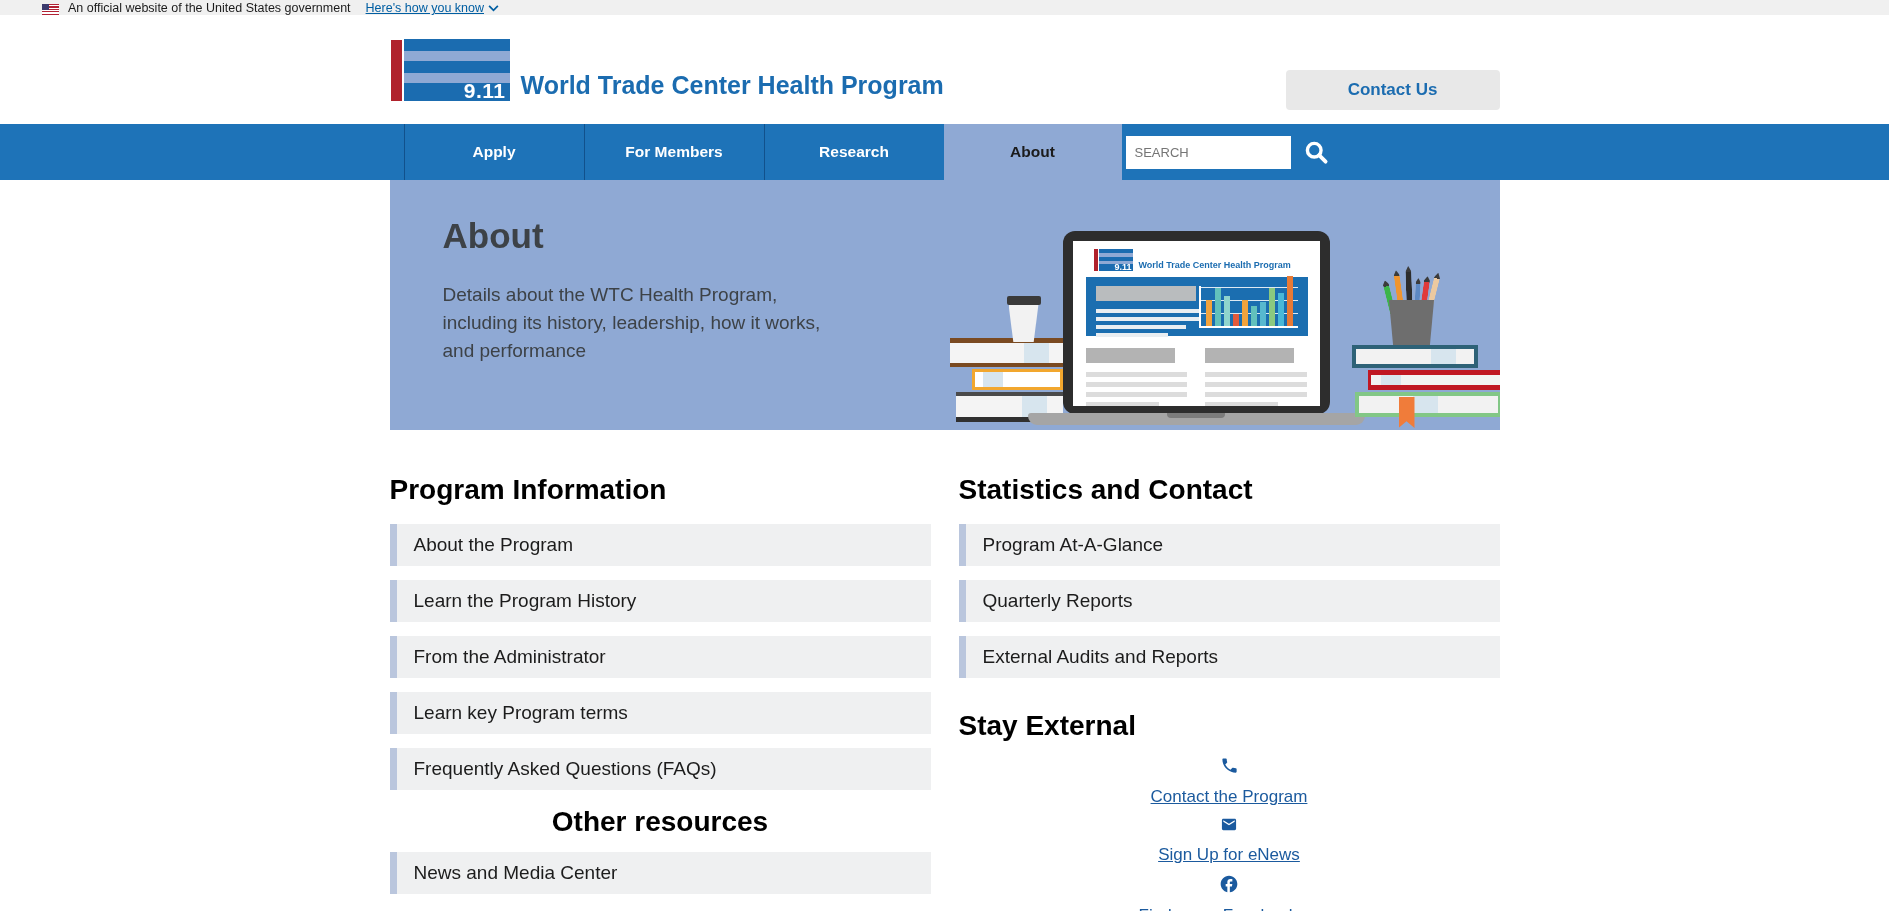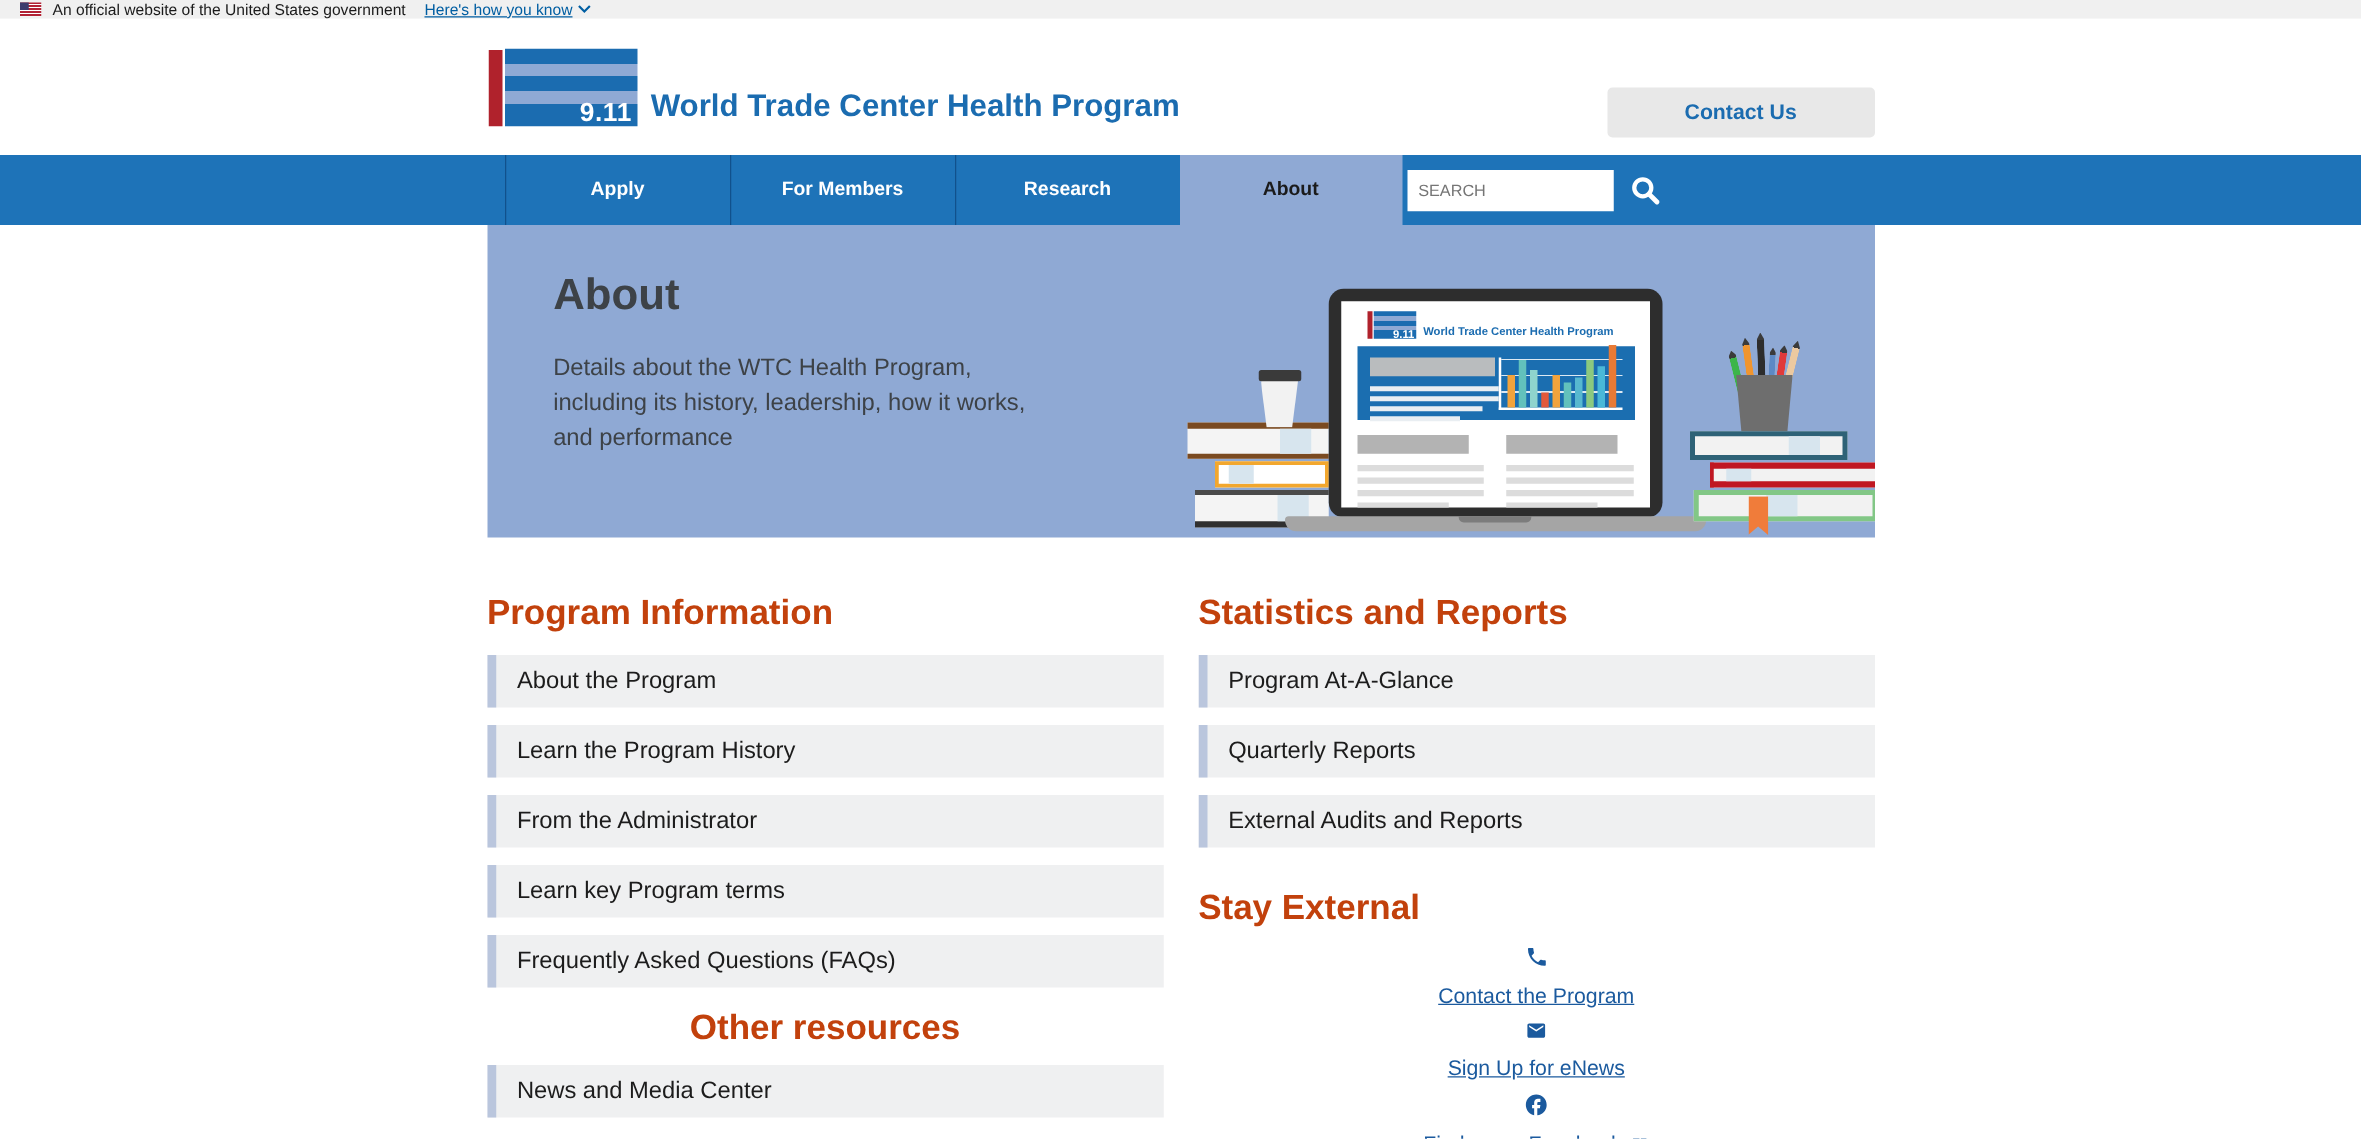--- a/index.html
+++ b/index.html
@@ -1,20 +1,20 @@
 <!DOCTYPE html>
 <html><head>
 <meta charset="utf-8">
 <style>
   html,body{margin:0;padding:0;width:1889px;height:911px;overflow:hidden;background:#fff;
     font-family:"Liberation Sans",sans-serif;-webkit-font-smoothing:antialiased;}
   .container{width:1110px;margin:0 auto;position:relative;}
 
   
-  .gov-banner{height:15px;background:#f0f0f0;display:flex;align-items:center;padding-left:16px;
+  .gov-banner{height:15px;background:#f0f0f0;display:flex;align-items:flex-end;padding-left:42px;
     font-size:12.5px;color:#1b1b1b;gap:9px;}
   .us-flag{width:17px;height:11px;background:
     linear-gradient(#3c3b6e,#3c3b6e) top left / 7px 6px no-repeat,
     repeating-linear-gradient(#b22234 0 1.2px,#fff 1.2px 2.4px);flex:0 0 auto;}
   .banner-link{color:#005ea2;text-decoration:underline;margin-left:6px;cursor:pointer;display:inline-flex;align-items:center;gap:4px;}
   .banner-link svg{display:block;}
 
   
   .site-header{height:109px;background:#fff;}
   .logo-row{position:absolute;left:1px;top:24px;display:flex;align-items:flex-end;gap:11px;}
@@ -92,21 +92,21 @@
   .bk-r2{left:978px;top:190px;width:134px;height:20px;background:#f2f2f2;border-top:5px solid #c01722;border-bottom:5px solid #c01722;border-left:3px solid #c01722;}
   .bk-r2::after{left:10px;width:20px;}
   .bk-r3{left:965px;top:212px;width:147px;height:25px;background:#f2f2f2;border:4px solid #82c786;}
   .bk-r3::after{right:60px;}
   .ribbon{position:absolute;left:40px;top:1px;width:16px;height:31px;background:#f07c3a;
     clip-path:polygon(0 0,100% 0,100% 100%,50% 78%,0 100%);z-index:2;}
 
   
   .main{display:flex;gap:28px;}
   .col{width:541px;}
-  .main h2{font-size:28px;font-weight:bold;color:#c2410c;margin:0 0 18px;}
+  .main h2{font-size:28px;font-weight:bold;color:#000000;margin:0 0 18px;}
   .main h2.top{margin-top:44px;}
   .main h2.other{margin:16px 0 14px;text-align:center;}
   .main h2.stay{margin:32px 0 14px;}
   .link-list .list-item{display:flex;align-items:center;height:42px;background:#eff0f1;
     border-left:7px solid #bac6dd;padding-left:17px;margin-bottom:14px;font-size:19px;color:#1c1c1c;
     text-decoration:none;cursor:pointer;}
   .connect-link{display:flex;align-items:center;gap:12px;margin-bottom:9px;font-size:17px;flex-direction:column;}
   .connect-link a{color:#1b5a9e;text-decoration:underline;cursor:pointer;display:inline-flex;align-items:center;gap:7px;}
   .connect-link svg{display:block;flex:0 0 auto;}
 </style>
@@ -260,21 +260,21 @@
 
       <h2 class="other">Other resources</h2>
       <div class="link-list">
 
           <a class="list-item">News and Media Center</a>
         </div>
 
     </div>
 
     <div class="col">
-      <h2 class="top">Statistics and Reports</h2>
+      <h2 class="top">Statistics and Contact</h2>
       <div class="link-list">
 
           <a class="list-item">Program At-A-Glance</a>
 
           <a class="list-item">Quarterly Reports</a>
 
           <a class="list-item">External Audits and Reports</a>
         </div>
 
       <h2 class="stay">Stay External</h2>

